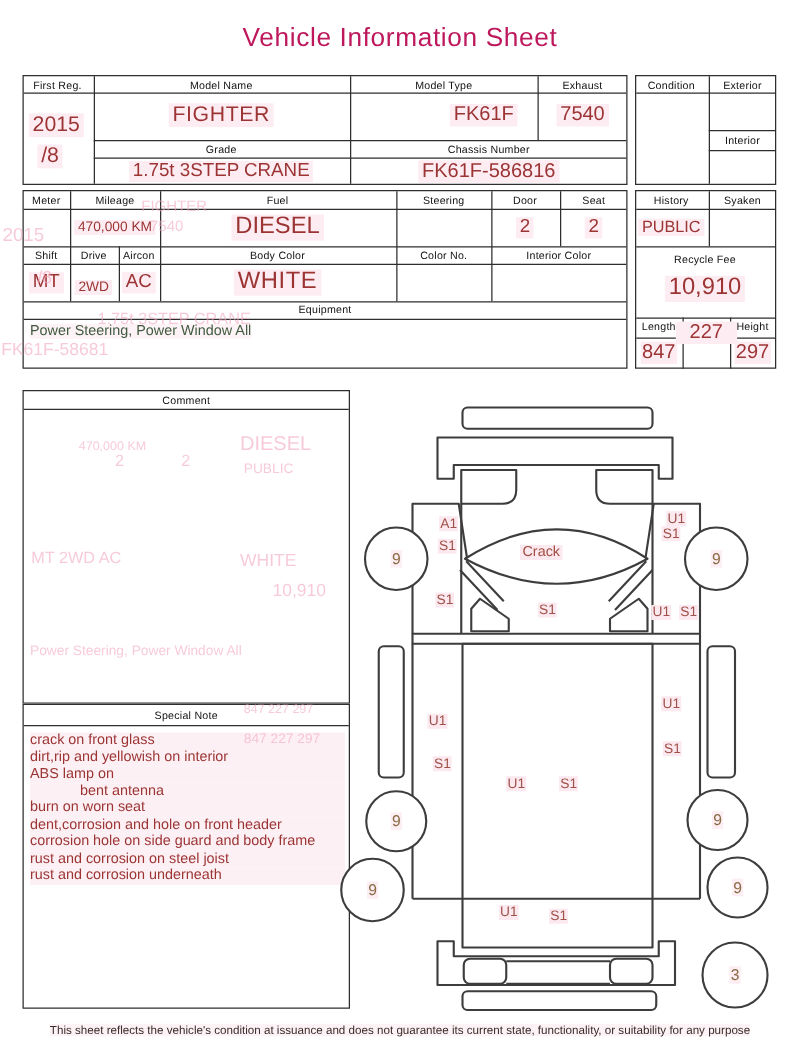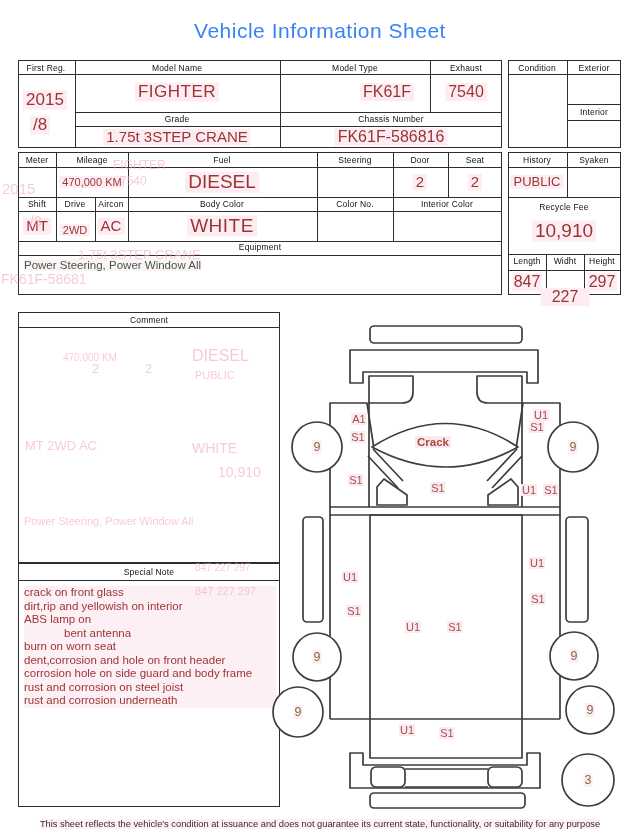--- a/index.html
+++ b/index.html
@@ -6,34 +6,34 @@
   .sheet{position:relative;width:640px;height:835px;background:#fff;overflow:hidden;
          font-family:"Liberation Sans", sans-serif;color:#1a1a1a;}
   .box{position:absolute;border:1.6px solid #2e2e2e;background:#fff;box-sizing:border-box;}
   .h{position:absolute;height:1.2px;background:#2e2e2e;}
   .v{position:absolute;width:1.2px;background:#2e2e2e;}
   .lbl{position:absolute;transform:translate(-50%,-50%);font-size:8.5px;color:#111;
        white-space:nowrap;letter-spacing:.2px;}
   .val{position:absolute;transform:translate(-50%,-50%);color:#9c3434;background:#fdedf3;
        padding:0 3px;white-space:nowrap;line-height:1.1;}
   .title{position:absolute;left:320px;top:31px;transform:translate(-50%,-50%);
-         font-size:21px;color:#3b82f6;letter-spacing:.5px;white-space:nowrap;}
+         font-size:21px;color:#be185d;letter-spacing:.5px;white-space:nowrap;}
   .equip{position:absolute;left:24px;top:259px;font-size:11.5px;color:#3f5a3f;
          background:#fdf2f5;white-space:nowrap;}
   .notes{position:absolute;left:24px;top:586px;width:252px;font-size:11.5px;line-height:13.5px;
          color:#9c3434;}
   .notes div{background:#fdf0f4;display:inline;}
   .disclaimer{position:absolute;left:320px;top:824px;transform:translate(-50%,-50%);
               font-size:9.3px;color:#3a2a2a;background:#fdf2f5;white-space:nowrap;}
   .marker{position:absolute;transform:translate(-50%,-50%);font-size:11px;color:#a0524a;
           background:#fbe9ef;padding:0 1px;white-space:nowrap;}
   .wheelnum{position:absolute;transform:translate(-50%,-50%);font-size:12.5px;color:#8a6a45;
             background:#fceef2;padding:0 1px;}
   .crack{position:absolute;transform:translate(-50%,-50%);font-size:11.5px;color:#a34d42;
-         background:#fbe9ef;padding:0 2px;font-weight:bold;}
+         background:#fbe9ef;padding:0 2px;}
   .ghost{position:absolute;color:#f2a8c0;opacity:.6;white-space:nowrap;pointer-events:none;}
   #truck-svg{position:absolute;left:285px;top:310px;overflow:visible;}
   #truck-svg *{vector-effect:non-scaling-stroke;}
 </style>
 </head>
 <body>
 
 <div class="sheet">
 
   <div class="title">Vehicle Information Sheet</div>
@@ -117,21 +117,21 @@
   </div>
   <div class="lbl" style="left:537px;top:160px;">History</div>
   <div class="lbl" style="left:594px;top:160px;">Syaken</div>
   <div class="val" style="left:537px;top:182px;font-size:13px;">PUBLIC</div>
   <div class="lbl" style="left:564px;top:207px;">Recycle Fee</div>
   <div class="val" style="left:564px;top:231px;font-size:19px;">10,910</div>
   <div class="lbl" style="left:527px;top:261px;">Length</div>
   <div class="lbl" style="left:565px;top:261px;">Widht</div>
   <div class="lbl" style="left:602px;top:261px;">Height</div>
   <div class="val" style="left:527px;top:282px;font-size:16px;padding:0 1px;">847</div>
-  <div class="val" style="left:565px;top:297px;font-size:16px;padding:0 11px;">227</div>
+  <div class="val" style="left:565px;top:266px;font-size:16px;padding:0 11px;">227</div>
   <div class="val" style="left:602px;top:282px;font-size:16px;padding:0 1px;">297</div>
 
   <div class="box" style="left:18px;top:312px;width:262px;height:251px;">
     <div class="h" style="left:0;top:14px;width:260px;"></div>
   </div>
   <div class="lbl" style="left:149px;top:320px;">Comment</div>
 
   <div class="box" style="left:18px;top:563px;width:262px;height:244px;">
     <div class="h" style="left:0;top:16px;width:260px;"></div>
   </div>

